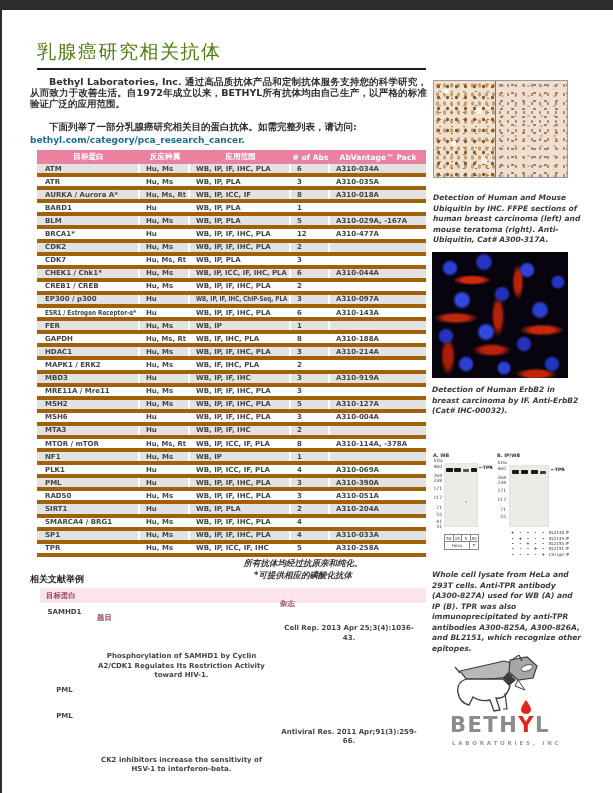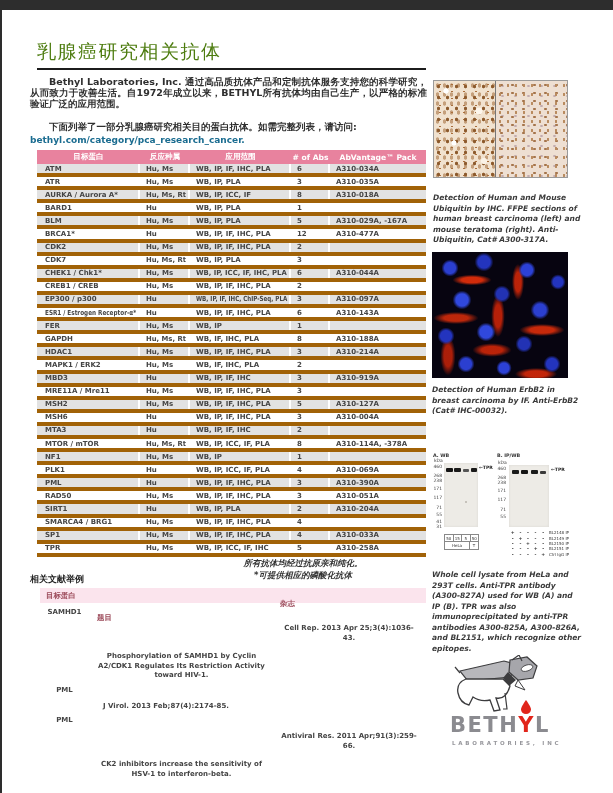--- a/index.html
+++ b/index.html
@@ -669,21 +669,20 @@
       <div class="lh l2">杂志</div>
     </div>
     <div id="lit-body">
         <div class="lit-row">
           <div class="lit-cell l0">SAMHD1</div>
           <div class="lit-cell l1">Phosphorylation of SAMHD1 by Cyclin A2/CDK1 Regulates Its Restriction Activity toward HIV-1.</div>
           <div class="lit-cell l2">Cell Rep. 2013 Apr 25;3(4):1036-43.</div>
         </div>
         <div class="lit-row">
           <div class="lit-cell l0">PML</div>
-          <div class="lit-cell l2">J Virol. 2013 Feb;87(4):2174-85.</div>
         </div>
         <div class="lit-row">
           <div class="lit-cell l0">PML</div>
           <div class="lit-cell l1">CK2 inhibitors increase the sensitivity of HSV-1 to interferon-beta.</div>
           <div class="lit-cell l2">Antiviral Res. 2011 Apr;91(3):259-66.</div>
         </div>
       </div>
   </div>
 
   <div class="fig ihc">

